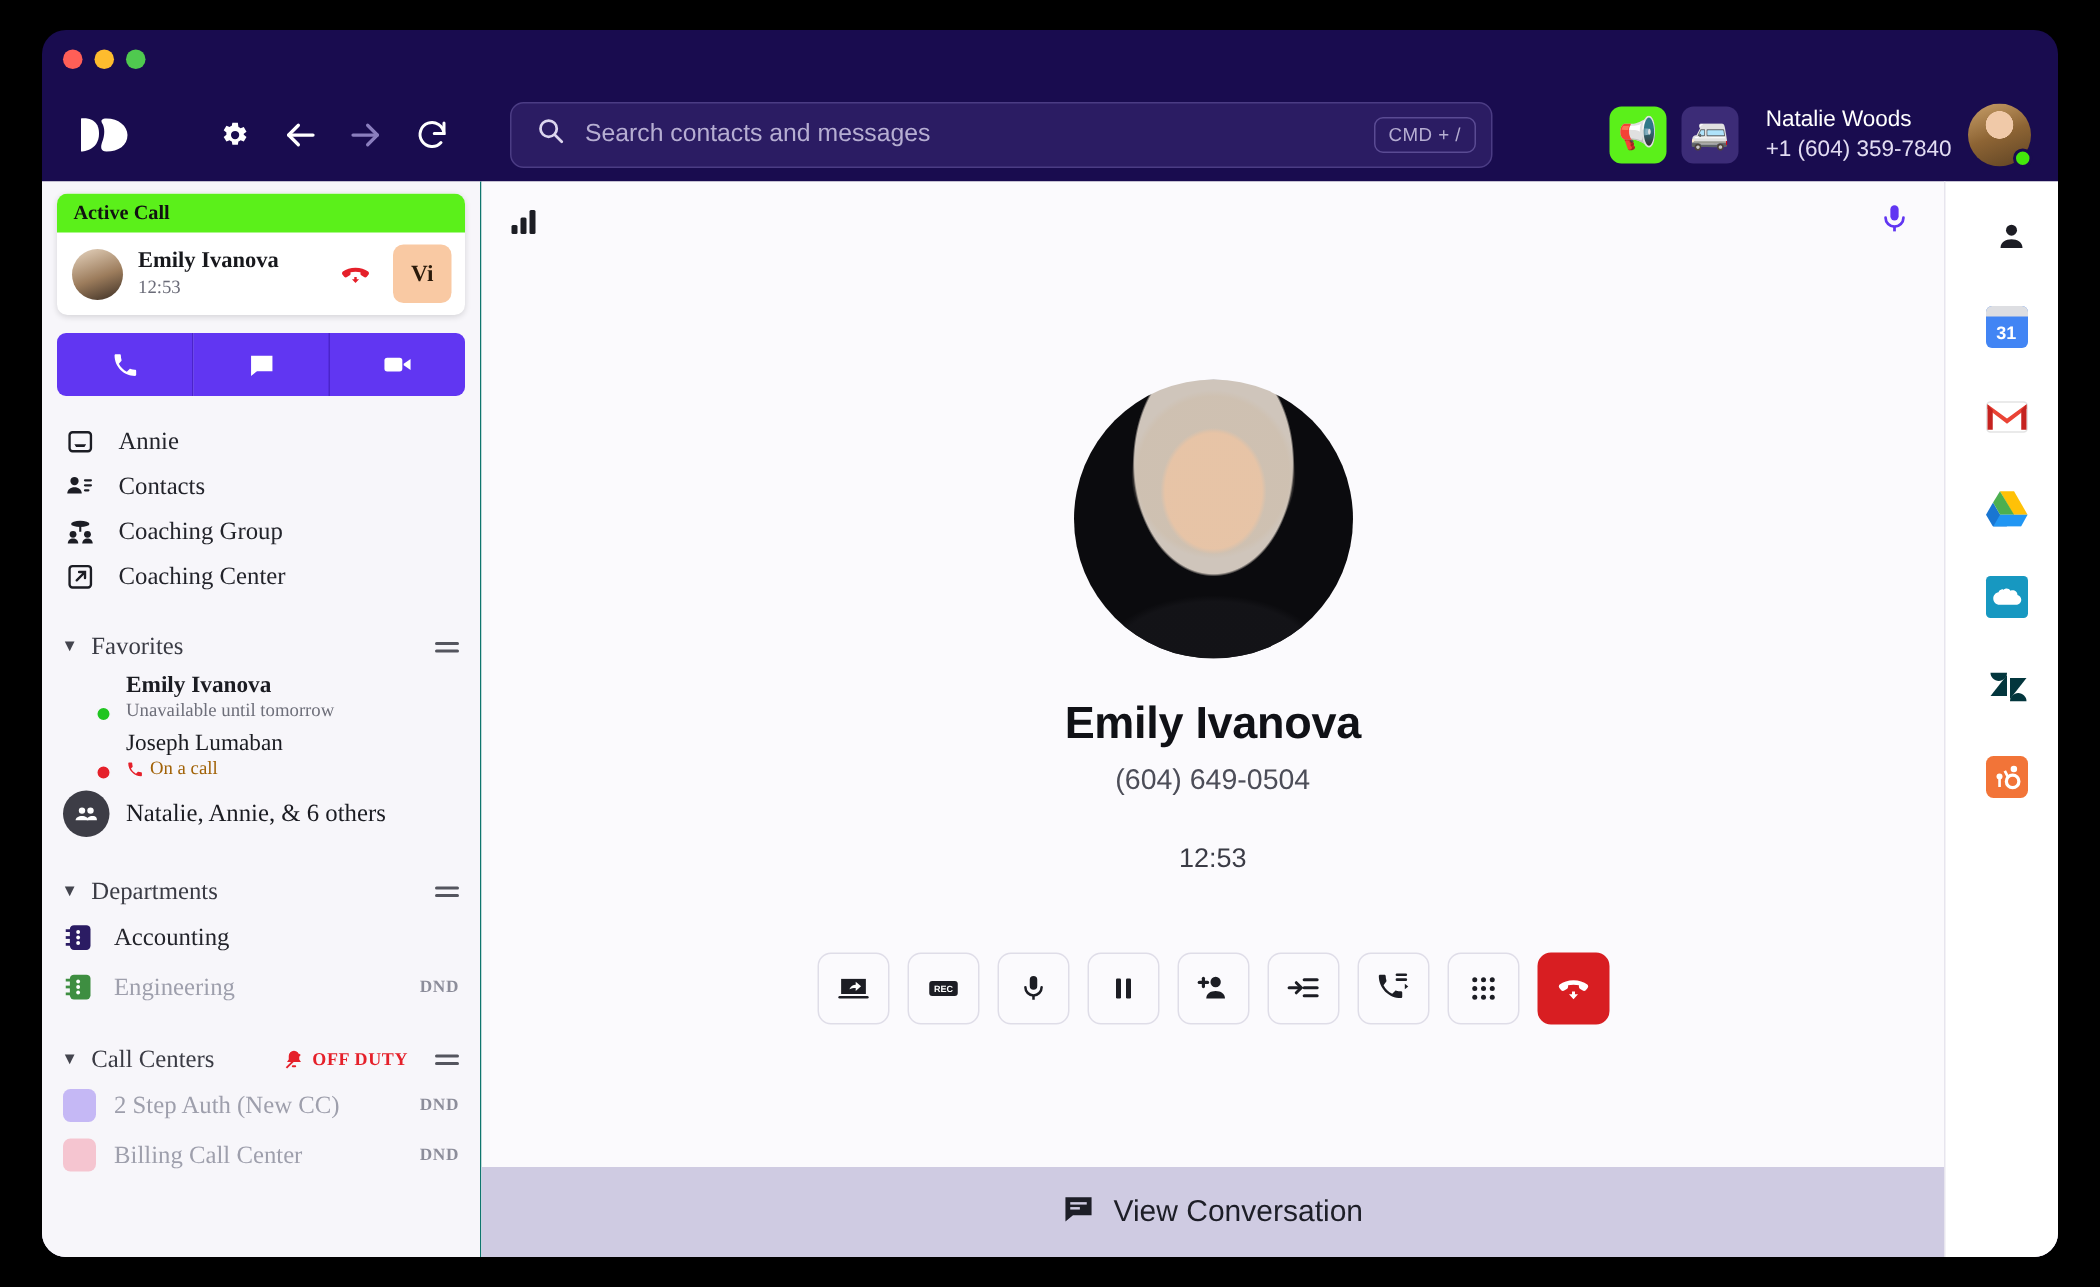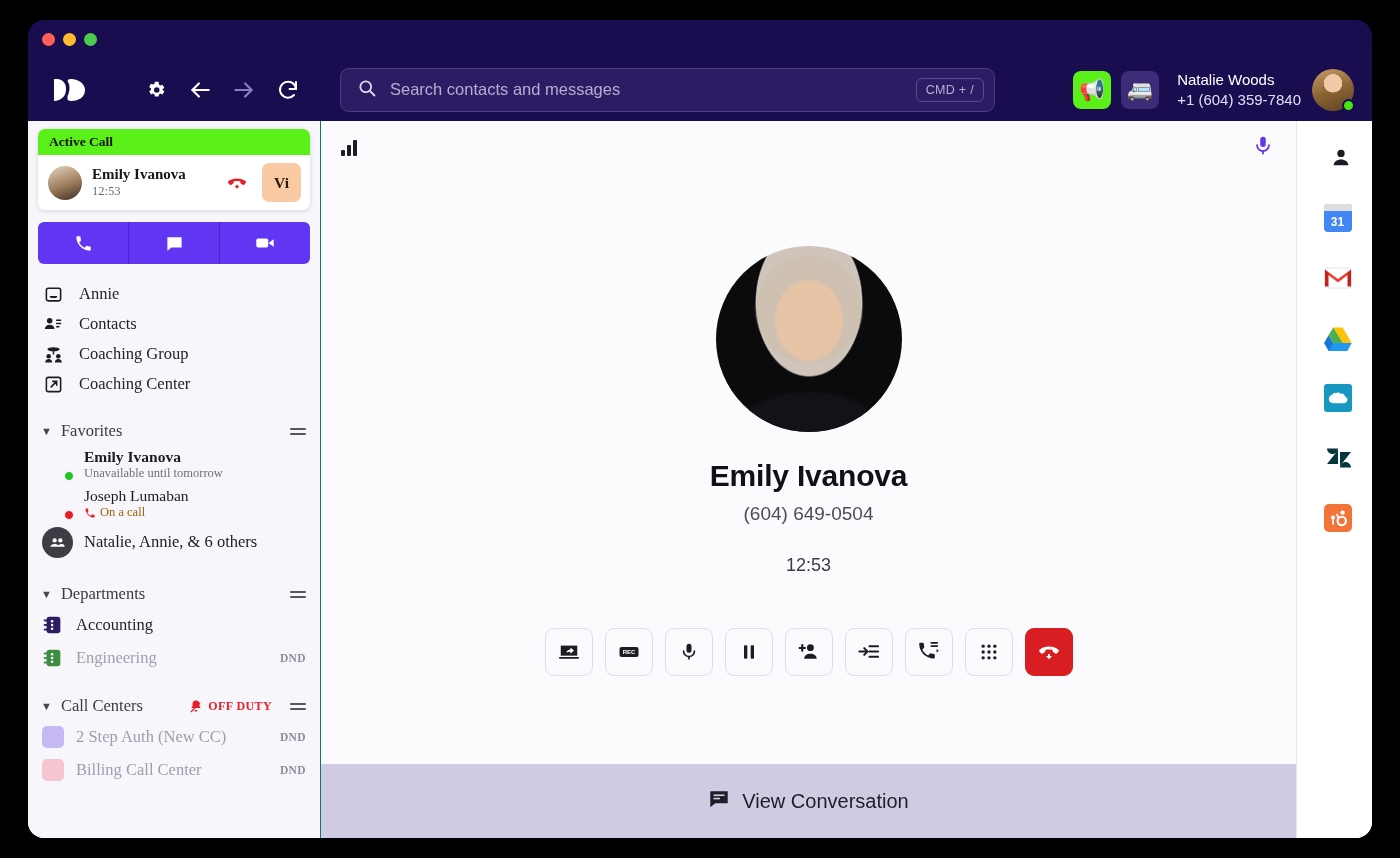--- a/index.html
+++ b/index.html
@@ -353,21 +353,21 @@
     border: 1px solid #DFDDE8;
     display: flex; align-items: center; justify-content: center;
     cursor: pointer;
   }
   .ctrl.end {
     background: #D81E22;
     border-color: #D81E22;
   }
 
   .bottom-bar {
-    height: 74px;
+    height: 60px;
     background: #CFCBE2;
     display: flex;
     align-items: center;
     justify-content: center;
     gap: 12px;
     flex: 0 0 auto;
     cursor: pointer;
   }
   .bb-label { font-size: 20px; color: #1D1E27; }
 

